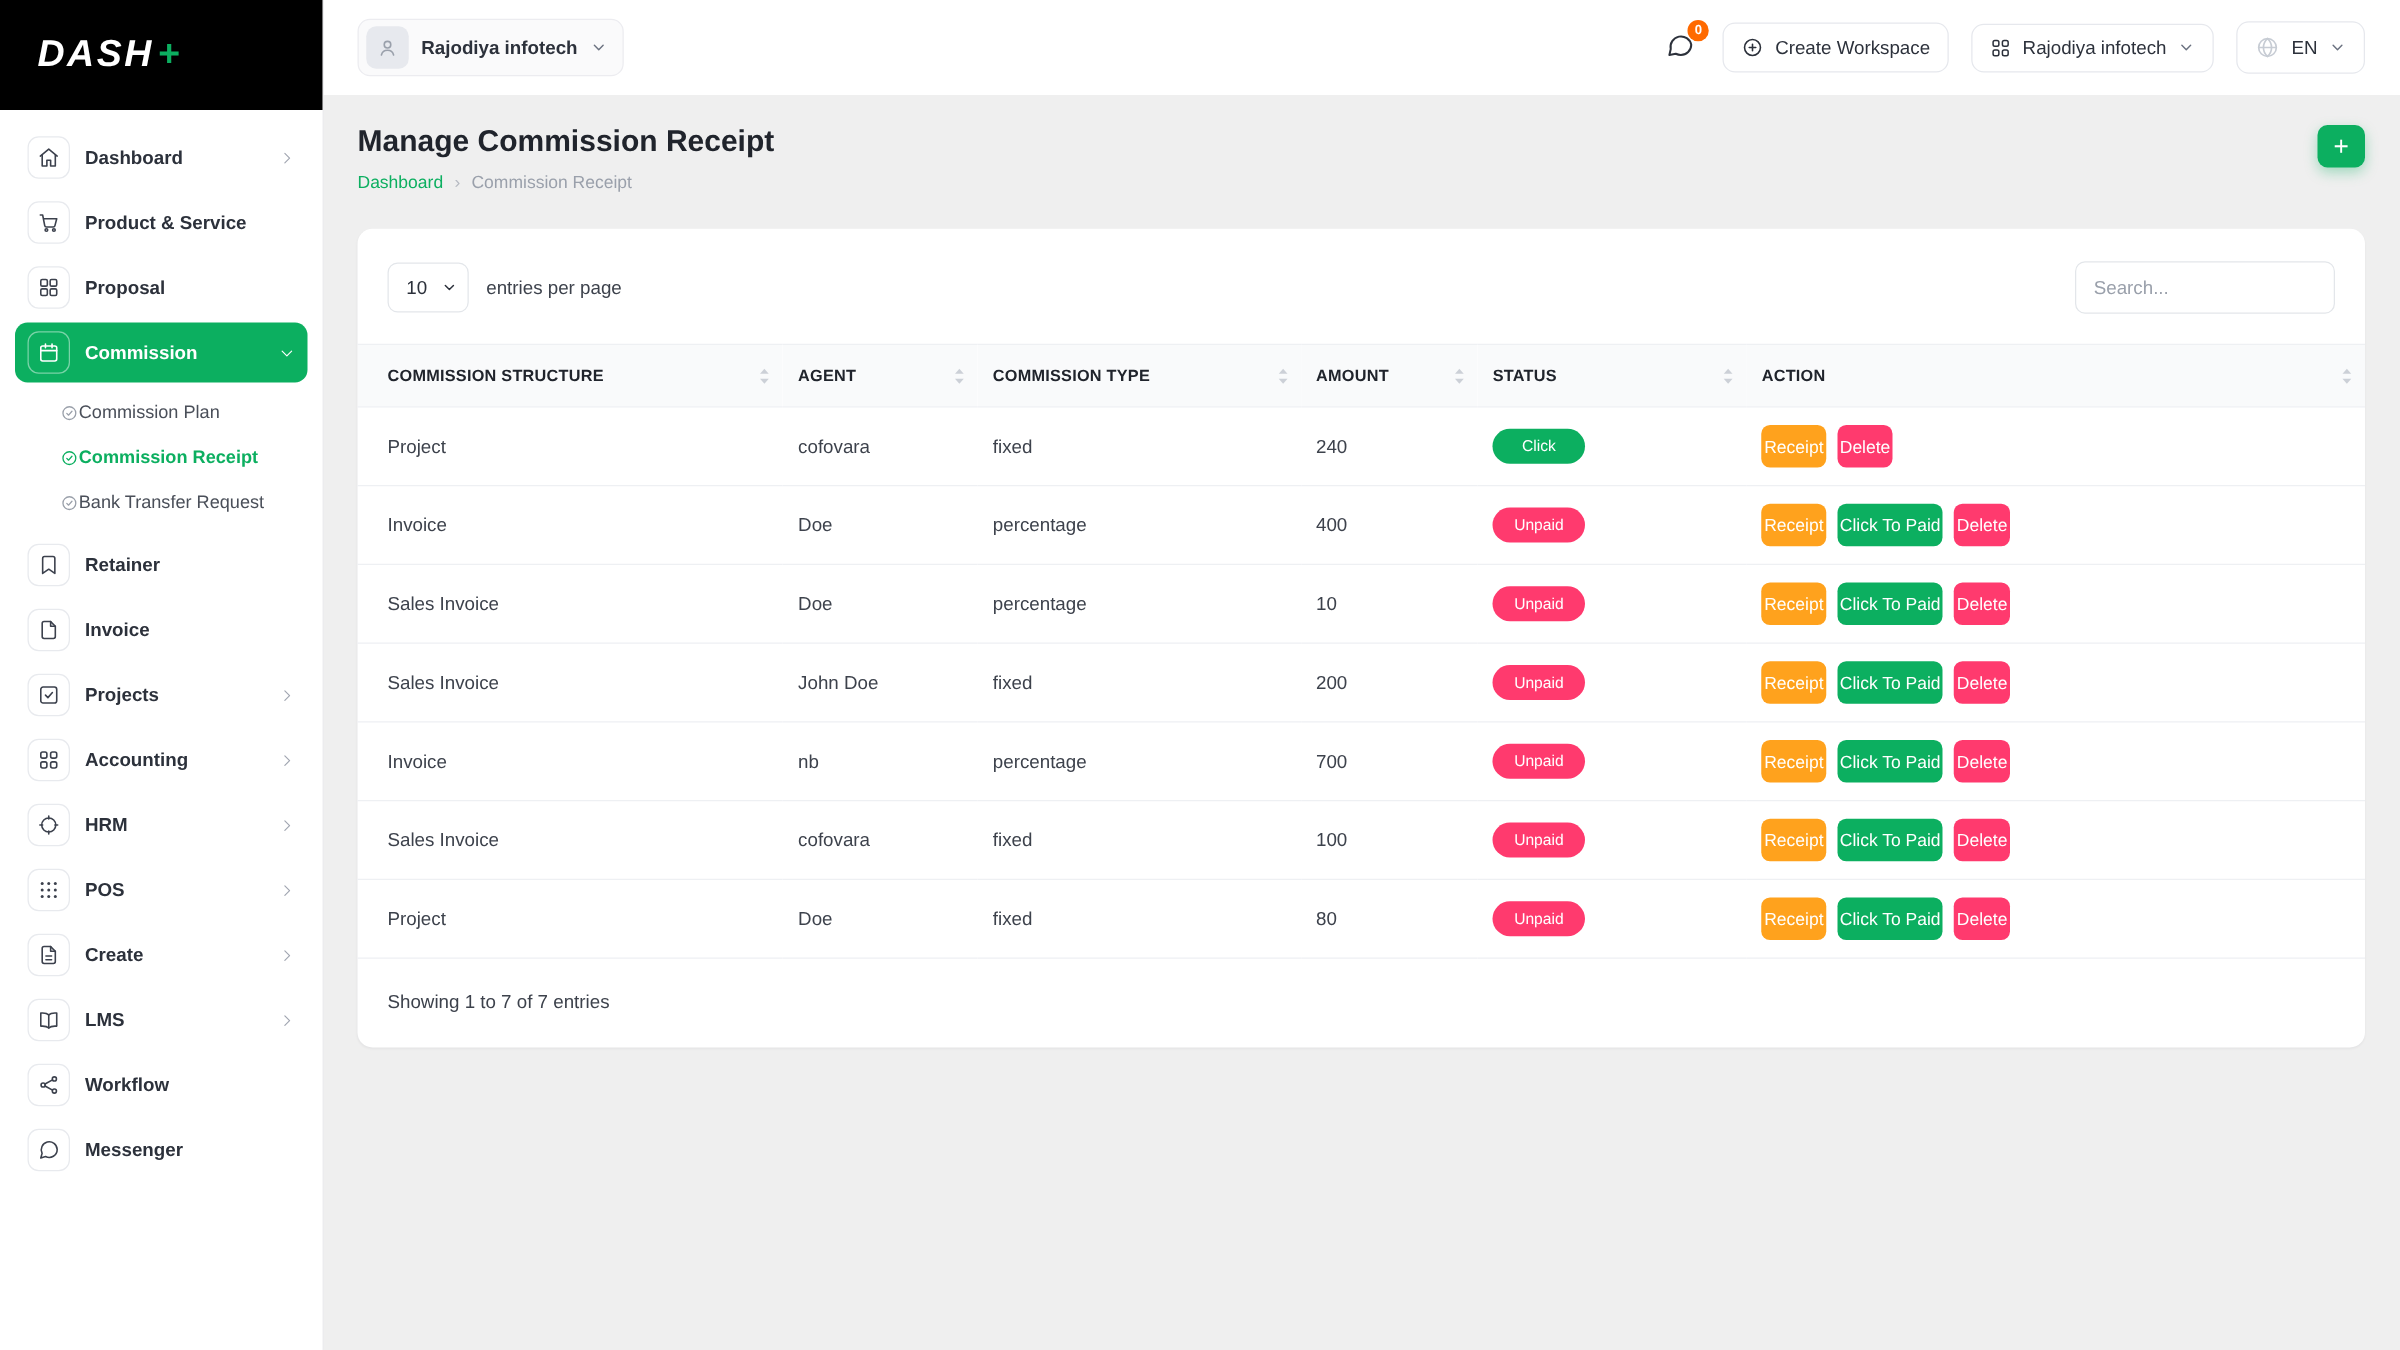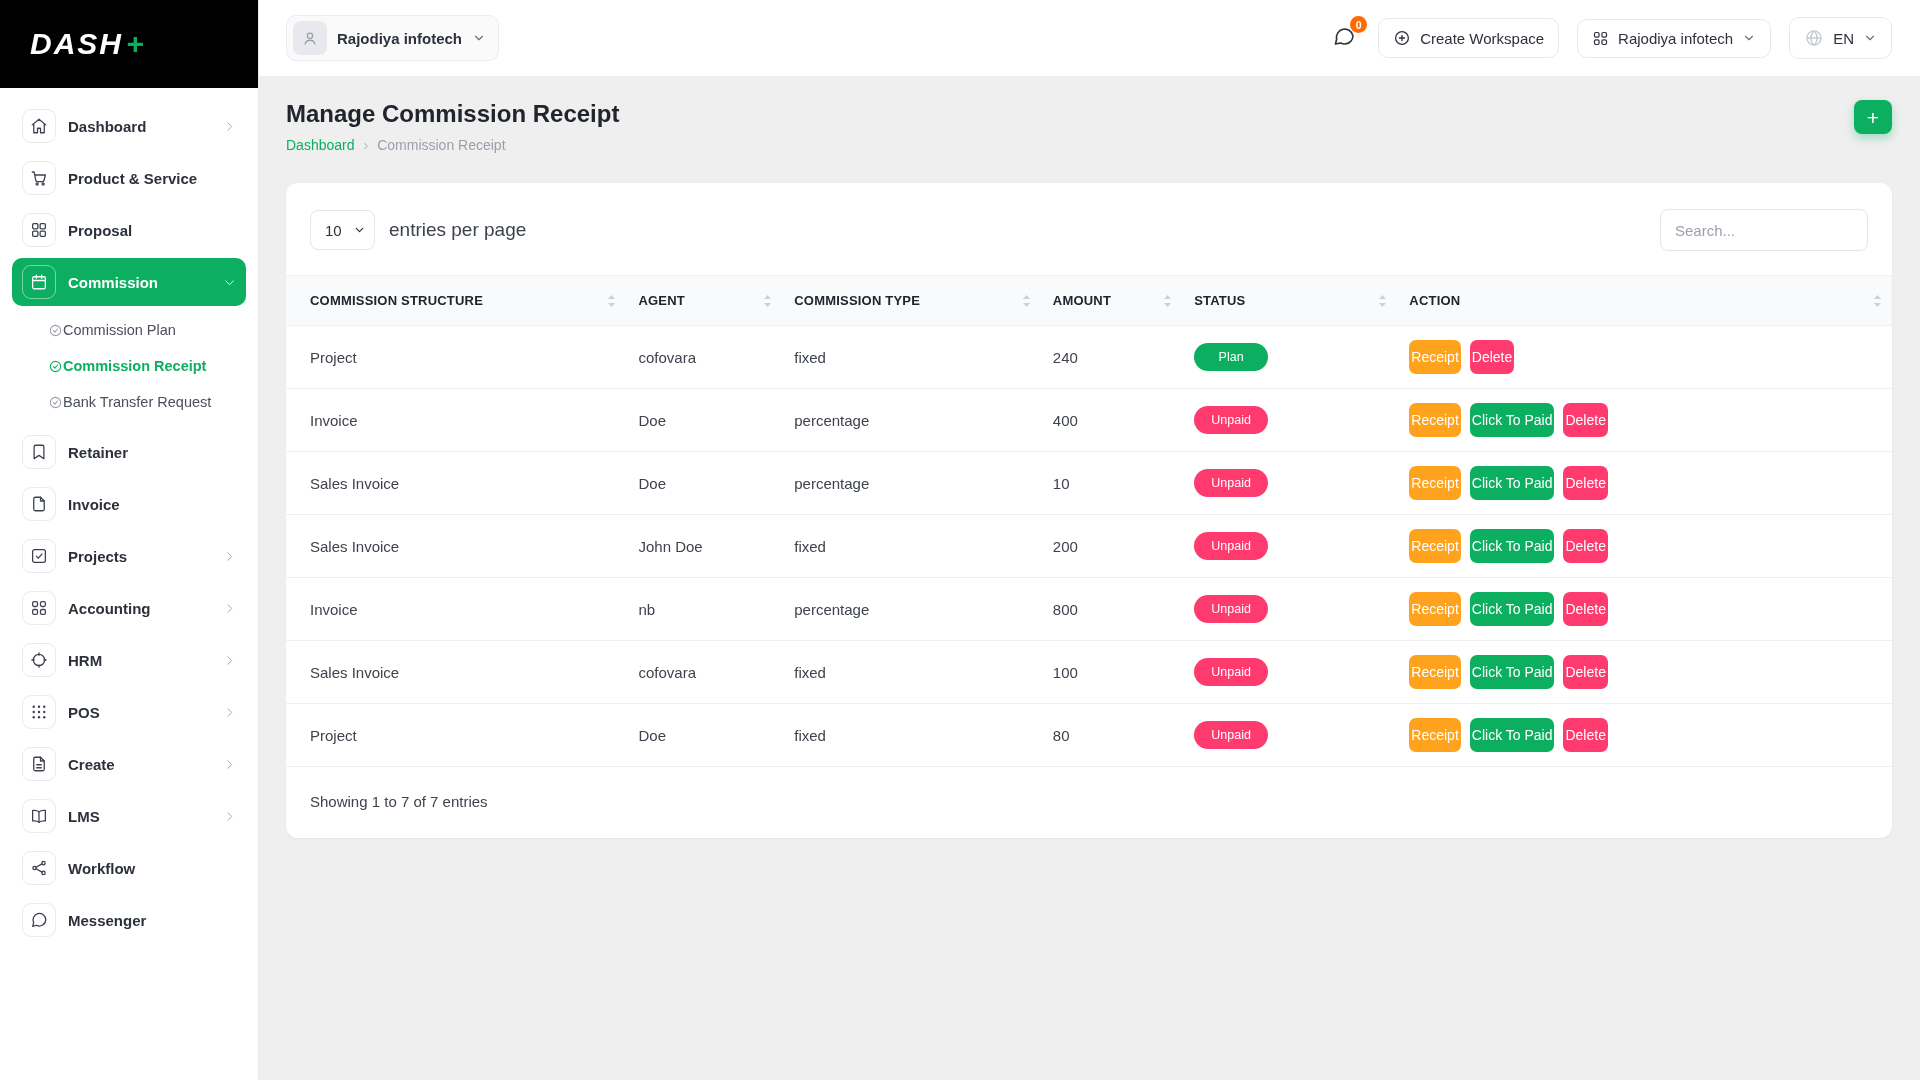--- a/index.html
+++ b/index.html
@@ -48,21 +48,21 @@
   .crumb-link{color:#0caf60;cursor:pointer}
   .crumb-sep{color:#b6bac2}
   .crumb-current{color:#9aa0ab}
   .add-btn{width:38px;height:34px;border:none;border-radius:8px;background:#0caf60;color:#fff;font-size:21px;line-height:1;cursor:pointer;box-shadow:0 4px 10px rgba(12,175,96,.35);display:flex;align-items:center;justify-content:center}
 
   .card{background:#fff;border-radius:12px;box-shadow:0 1px 2px rgba(16,24,40,.05);padding:26px 0 28px}
   .card-controls{display:flex;align-items:center;padding:0 24px;margin-bottom:24px}
   .select-wrap{position:relative}
   select.page-size{appearance:none;-webkit-appearance:none;border:1px solid #e3e6ea;border-radius:8px;height:40px;padding:0 32px 0 14px;font-size:15px;color:#2c313b;background:#fff;cursor:pointer;font-family:inherit}
   .sel-chev{position:absolute;right:9px;top:50%;transform:translateY(-50%);pointer-events:none;color:#2c313b;display:flex}
-  .entries-label{margin-left:14px;font-size:19px;color:#3d424c}
+  .entries-label{margin-left:14px;font-size:15px;color:#3d424c}
   .spacer{flex:1}
   input.search{width:208px;height:42px;border:1px solid #e3e6ea;border-radius:8px;padding:0 14px;font-size:15px;color:#2c313b;outline:none;font-family:inherit;background:#fff}
   input.search::placeholder{color:#9aa0ab}
 
   table{width:100%;border-collapse:collapse;table-layout:fixed}
   thead th{background:#f9fafb;border-top:1px solid #eef0f3;border-bottom:1px solid #eef0f3;font-size:13px;font-weight:700;color:#20242c;text-transform:uppercase;text-align:left;padding:17px 26px 17px 12px;position:relative;letter-spacing:.2px;white-space:nowrap}
   thead th:first-child{padding-left:24px}
   .sort{position:absolute;right:10px;top:50%;transform:translateY(-50%);display:flex}
   tbody td{padding:14px 12px;font-size:15px;color:#3d424c;border-bottom:1px solid #eef0f3;height:63px;vertical-align:middle;white-space:nowrap}
   tbody td:first-child{padding-left:24px}
@@ -446,21 +446,21 @@
                   </svg>
                 </span></th>
             </tr>
           </thead>
         <tbody id="table-body">
             <tr>
               <td>Project</td>
               <td>cofovara</td>
               <td>fixed</td>
               <td>240</td>
-              <td><span class="badge paid">Plan</span></td>
+              <td><span class="badge paid">Click</span></td>
               <td><button class="act receipt">Receipt</button><button class="act delete">Delete</button></td>
             </tr>
             <tr>
               <td>Invoice</td>
               <td>Doe</td>
               <td>percentage</td>
               <td>400</td>
               <td><span class="badge unpaid">Unpaid</span></td>
               <td><button class="act receipt">Receipt</button><button class="act paid">Click To Paid</button><button class="act delete">Delete</button></td>
             </tr>
@@ -477,21 +477,21 @@
               <td>John Doe</td>
               <td>fixed</td>
               <td>200</td>
               <td><span class="badge unpaid">Unpaid</span></td>
               <td><button class="act receipt">Receipt</button><button class="act paid">Click To Paid</button><button class="act delete">Delete</button></td>
             </tr>
             <tr>
               <td>Invoice</td>
               <td>nb</td>
               <td>percentage</td>
-              <td>800</td>
+              <td>700</td>
               <td><span class="badge unpaid">Unpaid</span></td>
               <td><button class="act receipt">Receipt</button><button class="act paid">Click To Paid</button><button class="act delete">Delete</button></td>
             </tr>
             <tr>
               <td>Sales Invoice</td>
               <td>cofovara</td>
               <td>fixed</td>
               <td>100</td>
               <td><span class="badge unpaid">Unpaid</span></td>
               <td><button class="act receipt">Receipt</button><button class="act paid">Click To Paid</button><button class="act delete">Delete</button></td>

